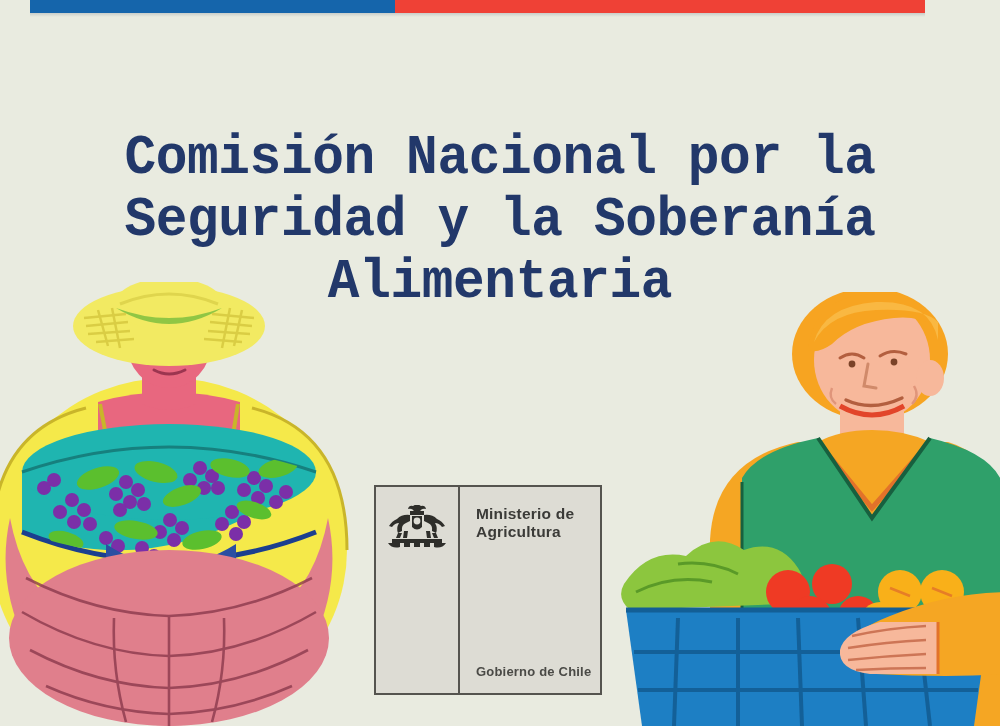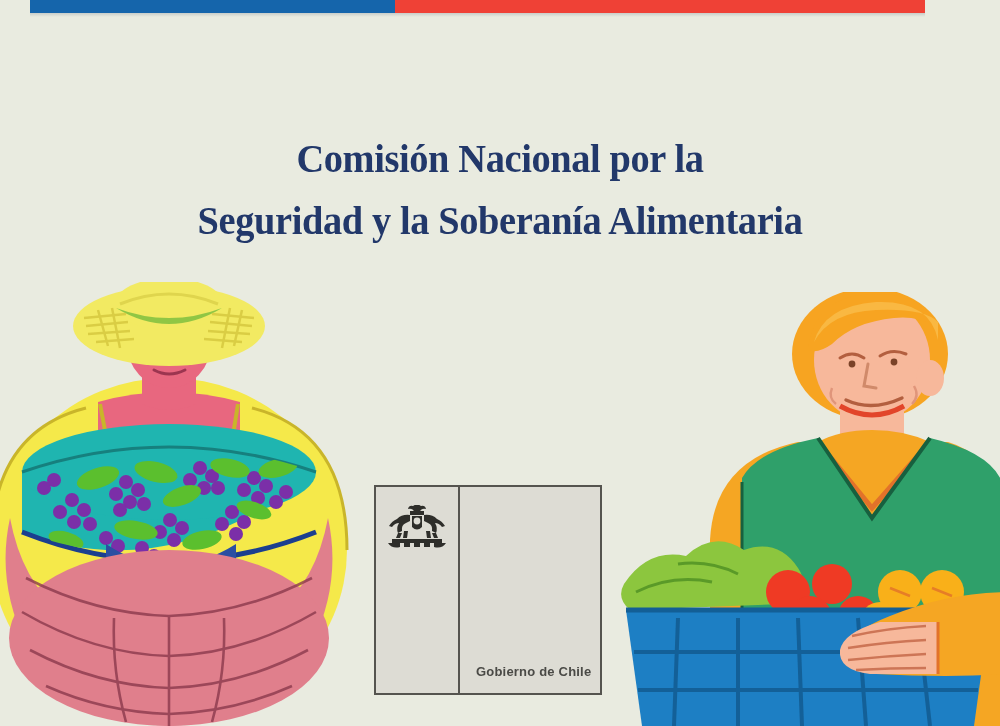--- a/index.html
+++ b/index.html
@@ -50,23 +50,23 @@
   }
 
   
   .title {
     position: absolute;
     top: 128px;
     left: 0;
     width: 1000px;
     text-align: center;
     color: #22386a;
-    font-family: Liberation Serif, serif;
+    font-family: Liberation Mono, monospace;
     font-weight: bold;
-    font-size: 40px;
+    font-size: 55px;
     line-height: 62px;
     letter-spacing: -0.4px;
   }
   .title .line {
     display: block;
     transform: scaleX(0.96);
   }
 
   
   .logo-box {
@@ -392,17 +392,21 @@
             <path d="M2 38 Q6 44 14 42 L48 42 Q56 44 60 38 Z"></path>
             <rect x="14" y="38" width="4" height="5" fill="#dddcd4"></rect>
             <rect x="24" y="38" width="4" height="5" fill="#dddcd4"></rect>
             <rect x="34" y="38" width="4" height="5" fill="#dddcd4"></rect>
             <rect x="44" y="38" width="4" height="5" fill="#dddcd4"></rect>
           </g>
         </svg>
       </span>
     </div>
     <div class="logo-right">
+      <div class="ministry-name">
+        <div>Ministerio de</div>
+        <div>Agricultura</div>
+      </div>
       <div class="gov-name">Gobierno de Chile</div>
     </div>
   </div>
 
 </div>
 
 </body></html>

